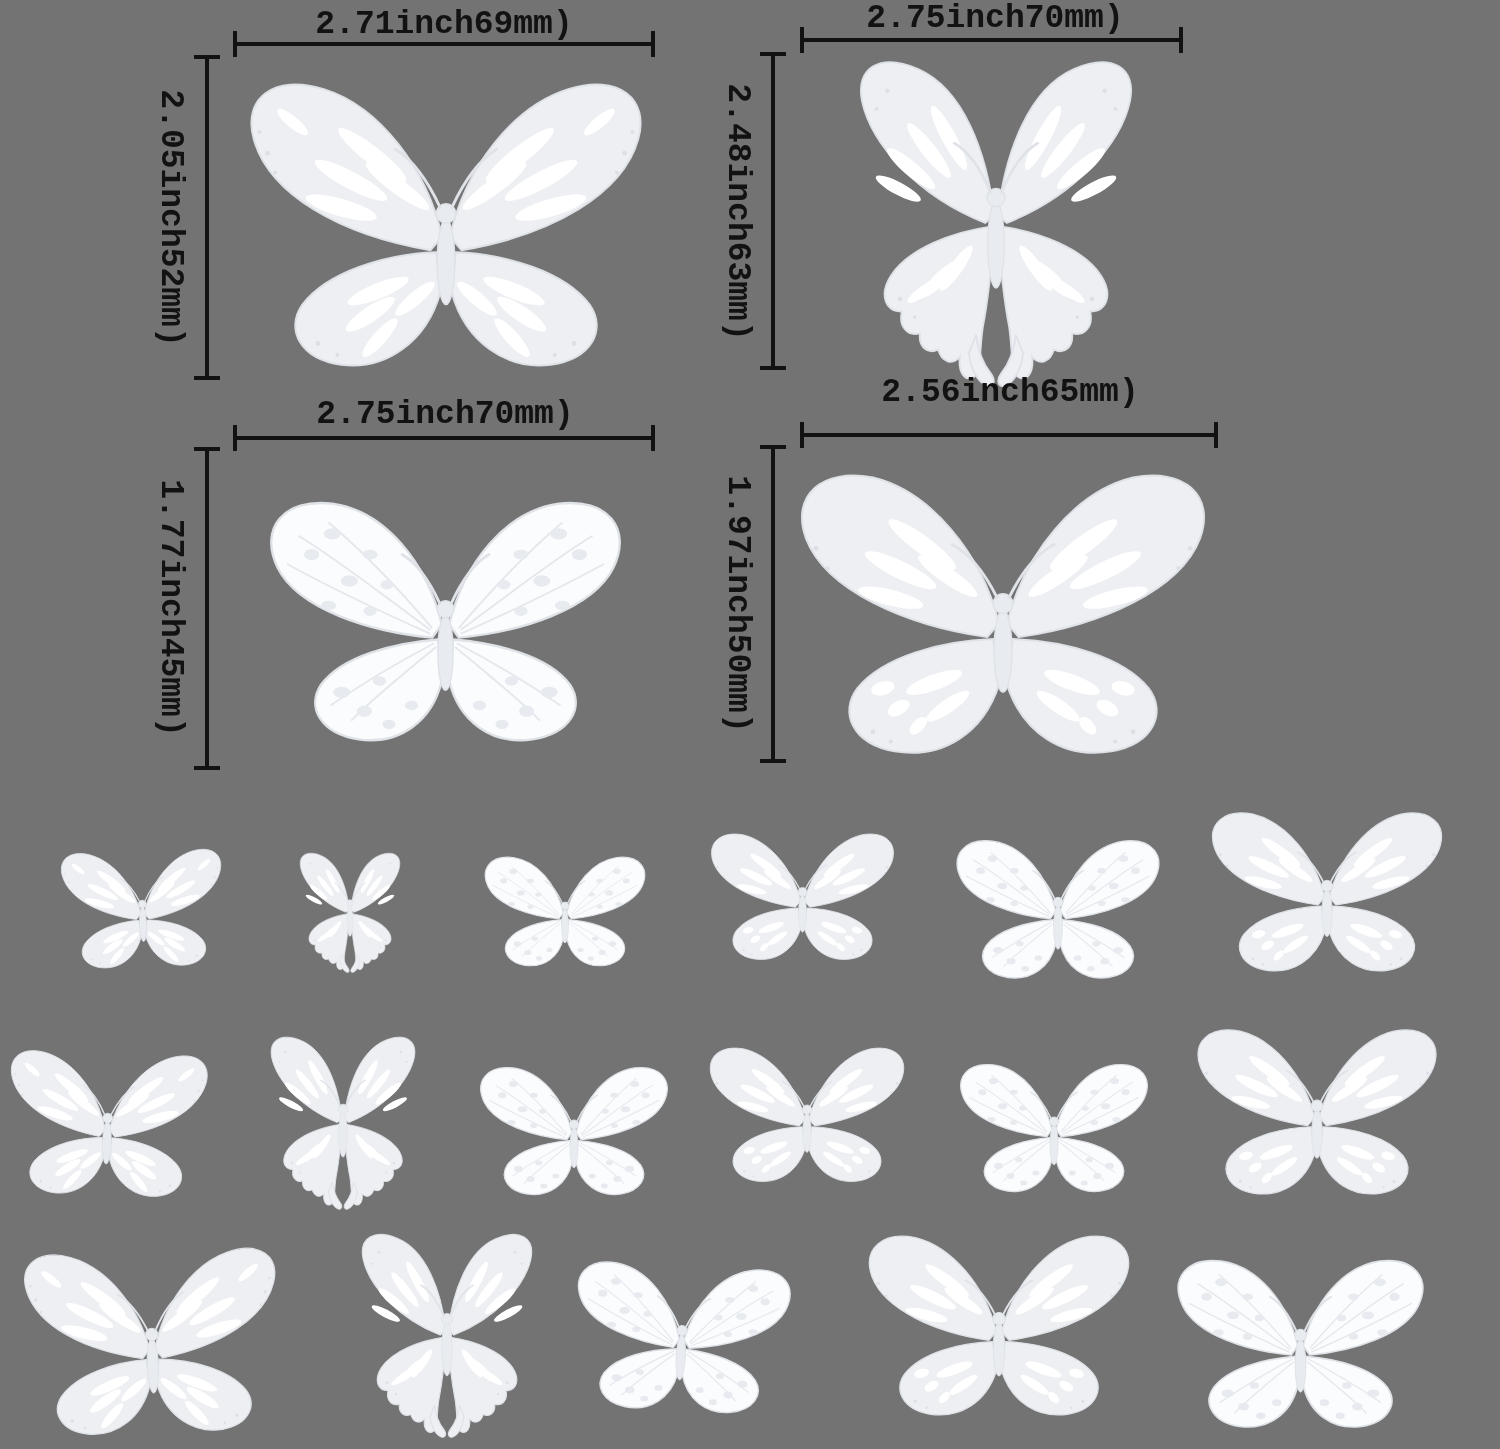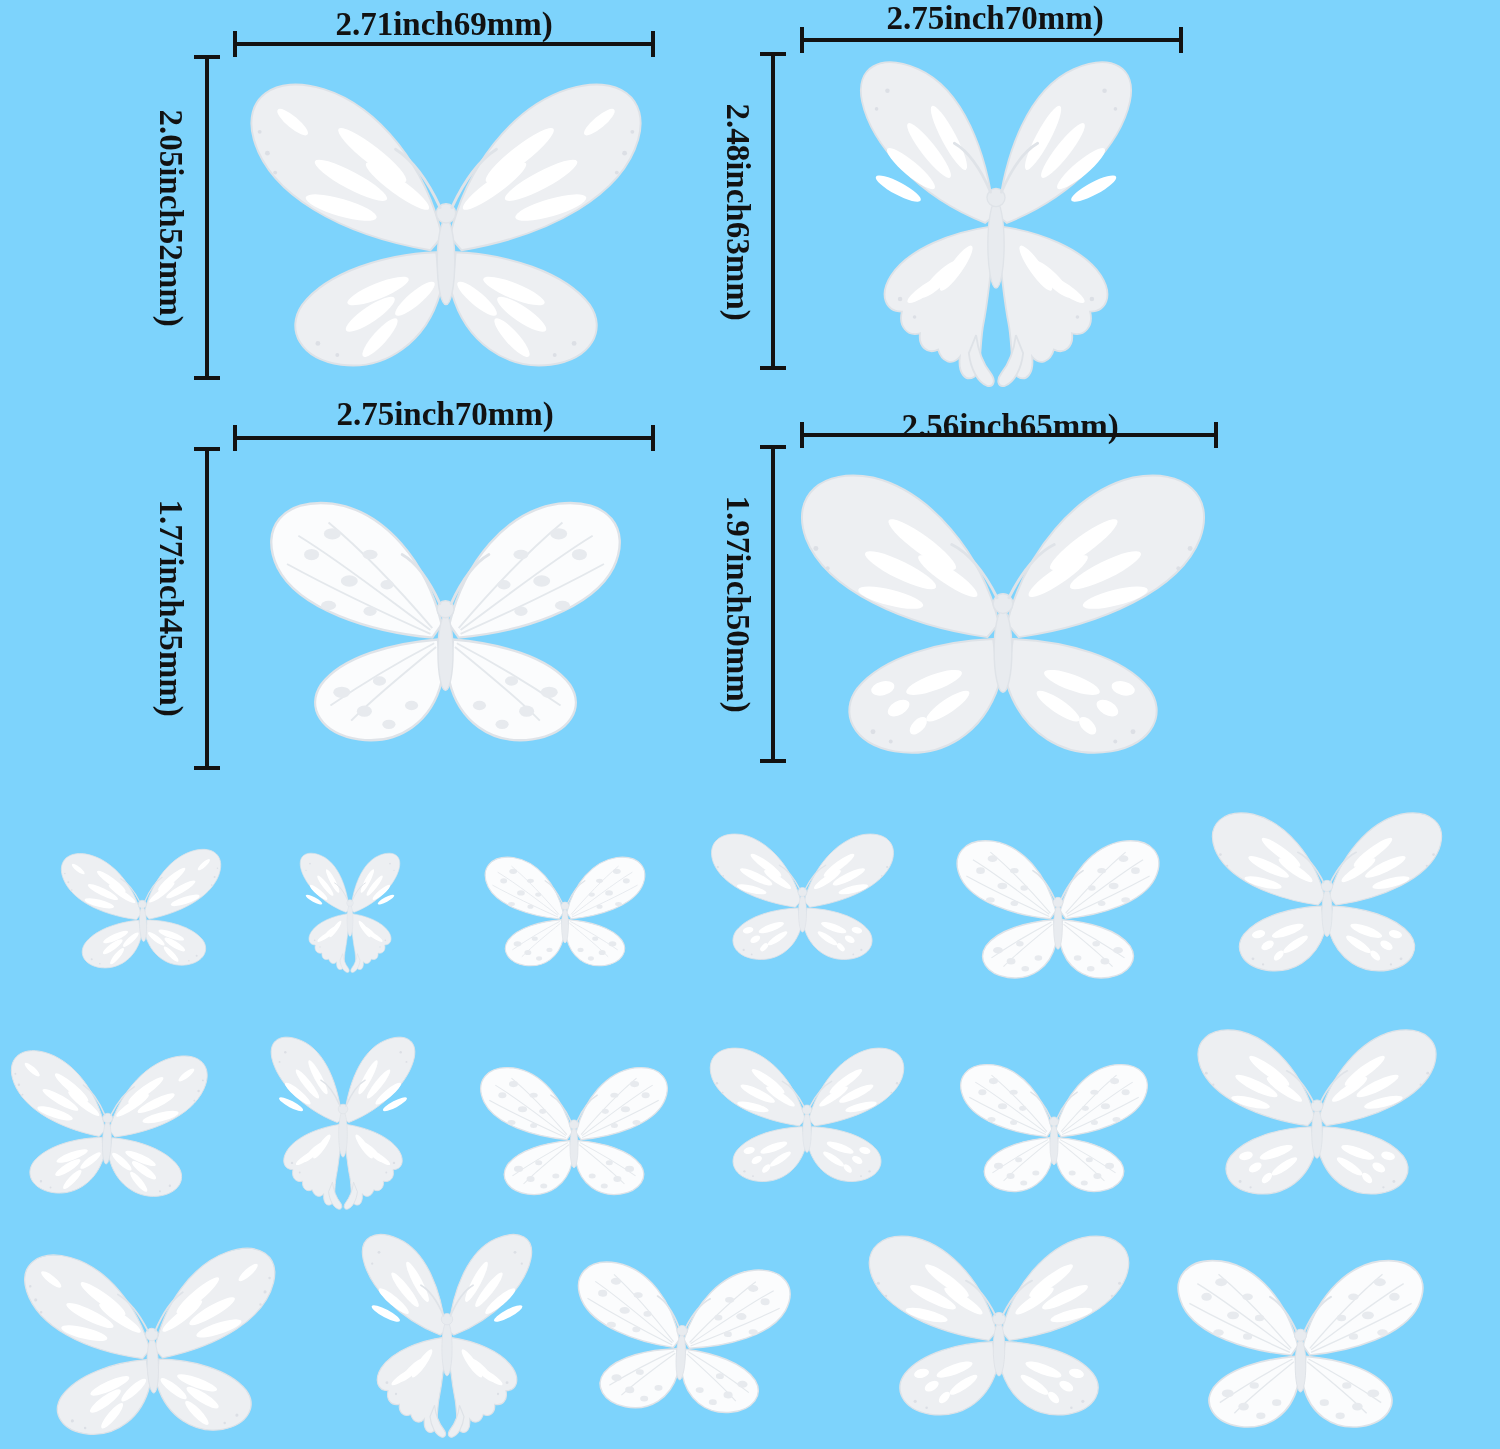--- a/index.html
+++ b/index.html
@@ -1,17 +1,17 @@
 <!DOCTYPE html>
 <html><head>
 <meta charset="utf-8">
 <style>
   html,body{margin:0;padding:0;background:#fff;}
-  .canvas{position:relative;width:1500px;height:1449px;background:#7dd3fc;overflow:hidden;
-          font-family:Liberation Serif, serif;}
+  .canvas{position:relative;width:1500px;height:1449px;background:#737373;overflow:hidden;
+          font-family:Liberation Mono, monospace;}
   
   .dim-h{position:absolute;height:4px;background:#121212;}
   .dim-h::before,.dim-h::after{content:"";position:absolute;top:-11px;width:4px;height:26px;background:#121212;}
   .dim-h::before{left:0}.dim-h::after{right:0}
   .dim-v{position:absolute;width:4px;background:#121212;}
   .dim-v::before,.dim-v::after{content:"";position:absolute;left:-11px;width:26px;height:4px;background:#121212;}
   .dim-v::before{top:0}.dim-v::after{bottom:0}
   .dim-label{position:absolute;font-weight:700;font-size:33px;color:#121212;white-space:nowrap;letter-spacing:0;}
   .h-label{transform:translateX(-50%);}
   .v-label{transform:translate(-50%,-50%) rotate(90deg);}
@@ -177,21 +177,21 @@
     </svg>
 
   <div class="dim-label h-label" style="left:445px;top:396px">2.75inch70mm)</div>
   <div class="dim-h" style="left:233px;top:436px;width:422px"></div>
   <div class="dim-label v-label" style="left:170px;top:608px">1.77inch45mm)</div>
   <div class="dim-v" style="left:205px;top:447px;height:323px"></div>
   <svg class="bf" style="left:238px;top:465px;width:415px;height:298px">
       <use href="#bf-c"></use>
     </svg>
 
-  <div class="dim-label h-label" style="left:1010px;top:408px">2.56inch65mm)</div>
+  <div class="dim-label h-label" style="left:1010px;top:374px">2.56inch65mm)</div>
   <div class="dim-h" style="left:800px;top:433px;width:418px"></div>
   <div class="dim-label v-label" style="left:737px;top:604px">1.97inch50mm)</div>
   <div class="dim-v" style="left:771px;top:445px;height:318px"></div>
   <svg class="bf" style="left:770px;top:450px;width:466px;height:325px">
       <use href="#bf-d"></use>
     </svg>
 
   <svg class="bf" style="left:55px;top:830px;width:175px;height:158px;transform:rotate(-2deg)">
       <use href="#bf-a"></use>
     </svg>

